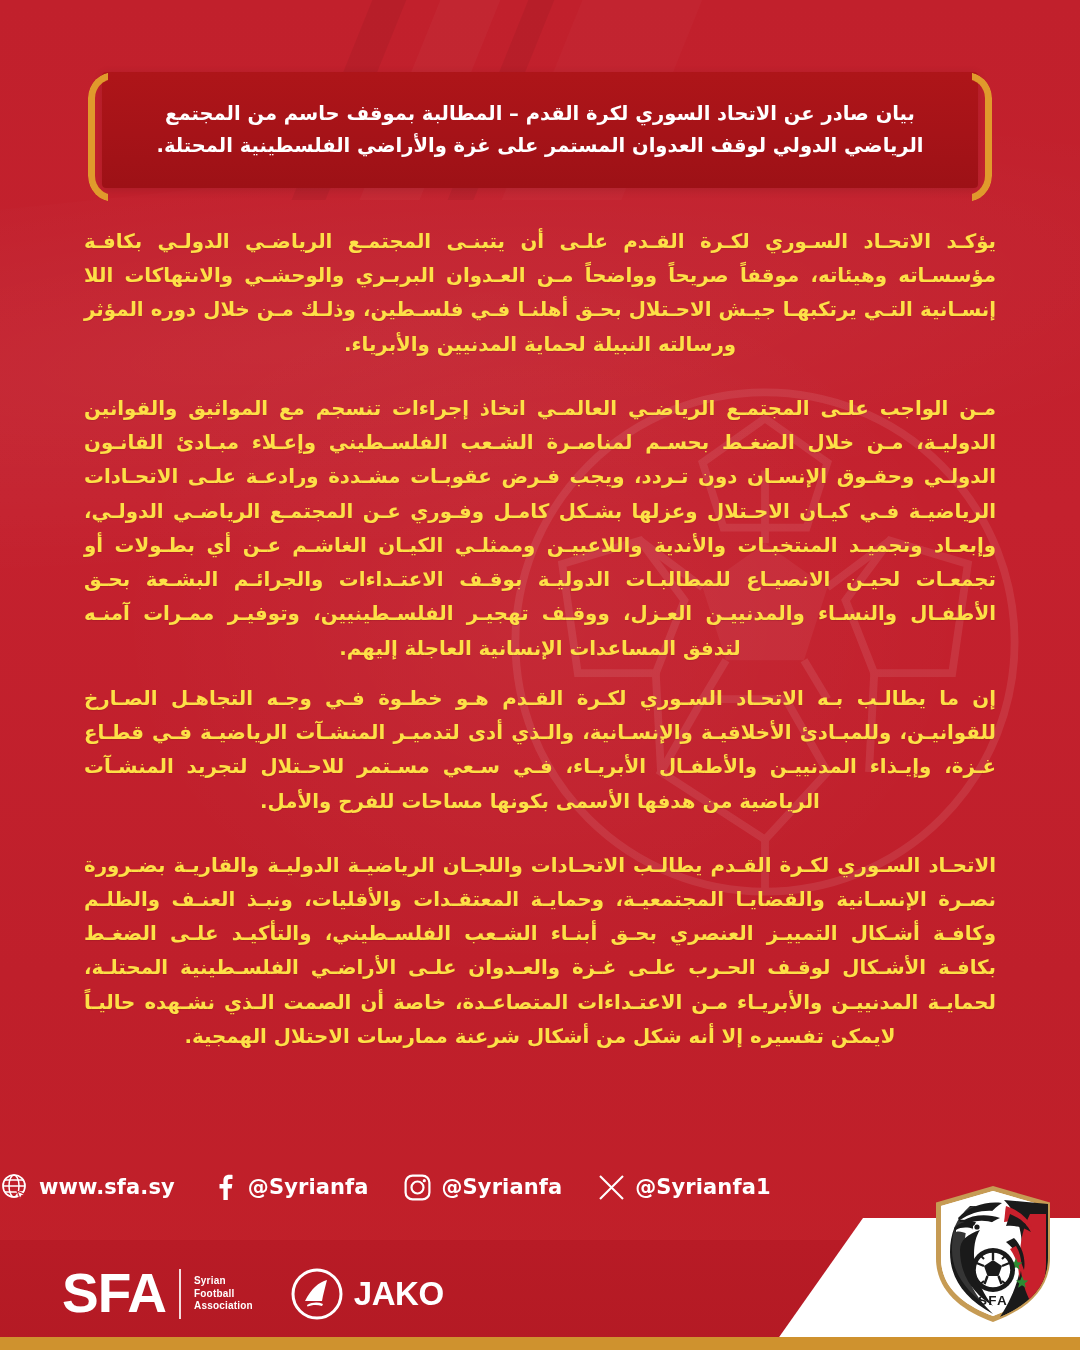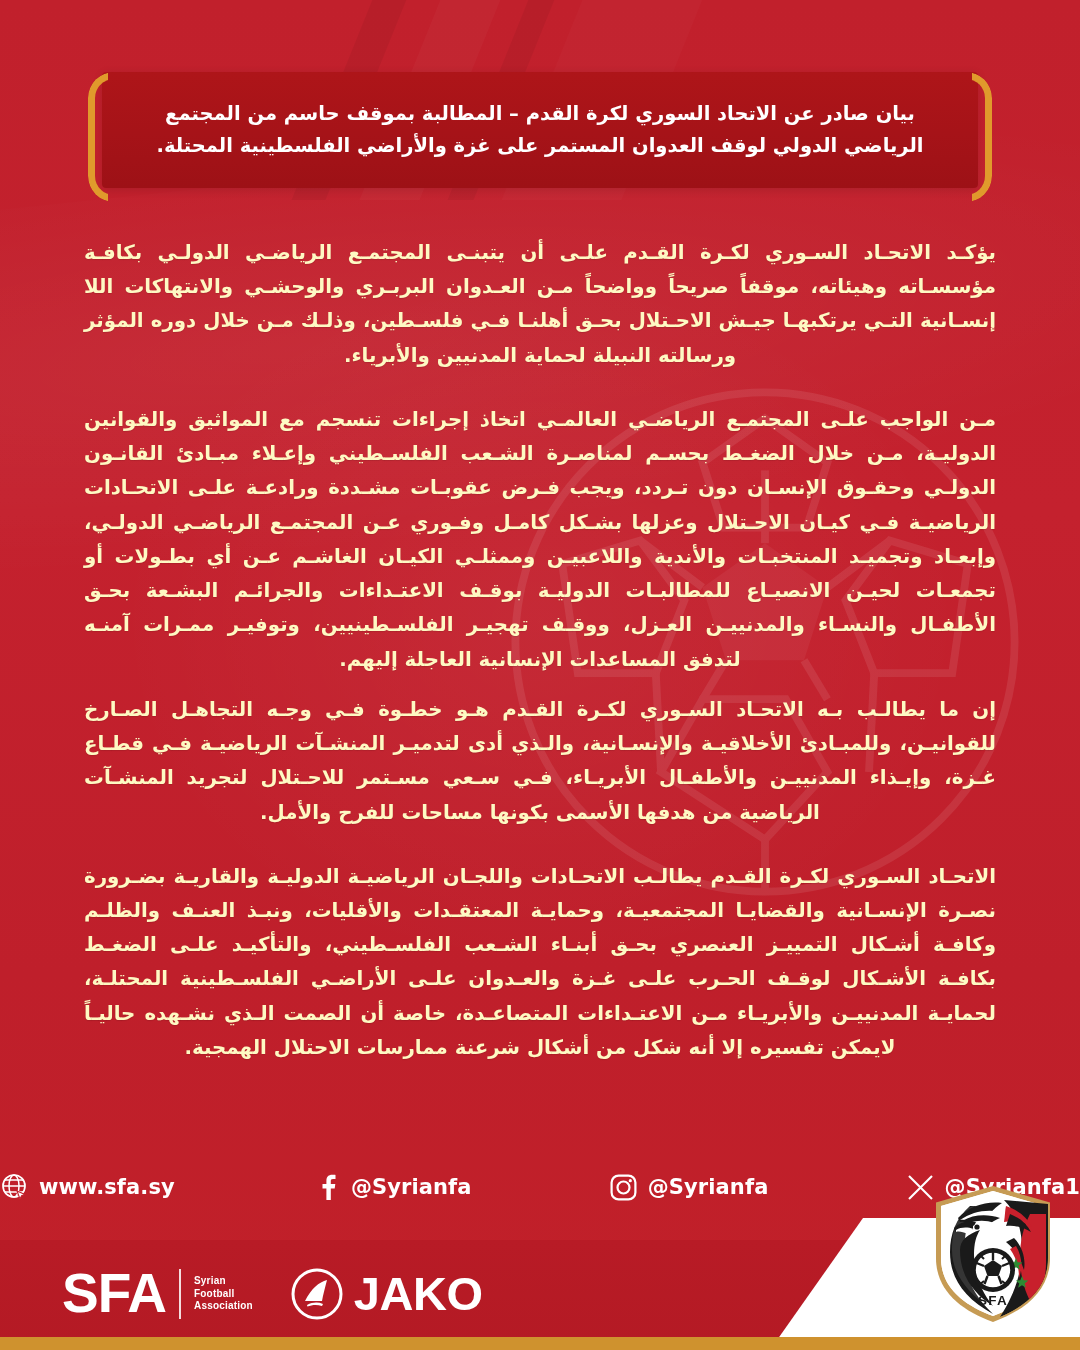--- a/index.html
+++ b/index.html
@@ -125,24 +125,24 @@
     font-size: 19.5px;
     font-weight: 700;
     line-height: 1.62;
     text-align: center;
     letter-spacing: 0;
   }
 
   
   .statement {
     position: absolute;
-    top: 236px;
+    top: 225px;
     left: 84px;
     width: 912px;
-    color: #fef9c3;
+    color: #fde047;
   }
   .para {
     font-size: 19.8px;
     line-height: 1.73;
     text-align: justify;
     text-align-last: center;
     font-weight: 700;
     margin: 0 0 30px 0;
     text-shadow: 0 1px 1px rgba(0,0,0,.10);
   }
@@ -150,21 +150,21 @@
   .para.p4 { margin-bottom: 16px; }
 
   
   .social {
     position: absolute;
     left: 0;
     right: 0;
     top: 1172px;
     display: flex;
     align-items: center;
-    justify-content: space-between;
+    justify-content: flex-start;
     gap: 34px;
     direction: ltr;
   }
   .social-item {
     display: flex;
     align-items: center;
     gap: 9px;
     color: #fff;
   }
   .social-item .label {
@@ -246,21 +246,21 @@
   .jako {
     display: flex;
     align-items: center;
     gap: 11px;
     color: #fff;
     margin-left: 16px;
   }
   .jako .mark { width: 52px; height: 52px; }
   .jako .mark svg { display: block; }
   .jako .word {
-    font-size: 47px;
+    font-size: 33px;
     font-weight: 700;
     letter-spacing: -.5px;
     line-height: .9;
     font-family: "Liberation Sans", sans-serif;
   }
 
   
   .crest {
     position: absolute;
     right: 24px;

